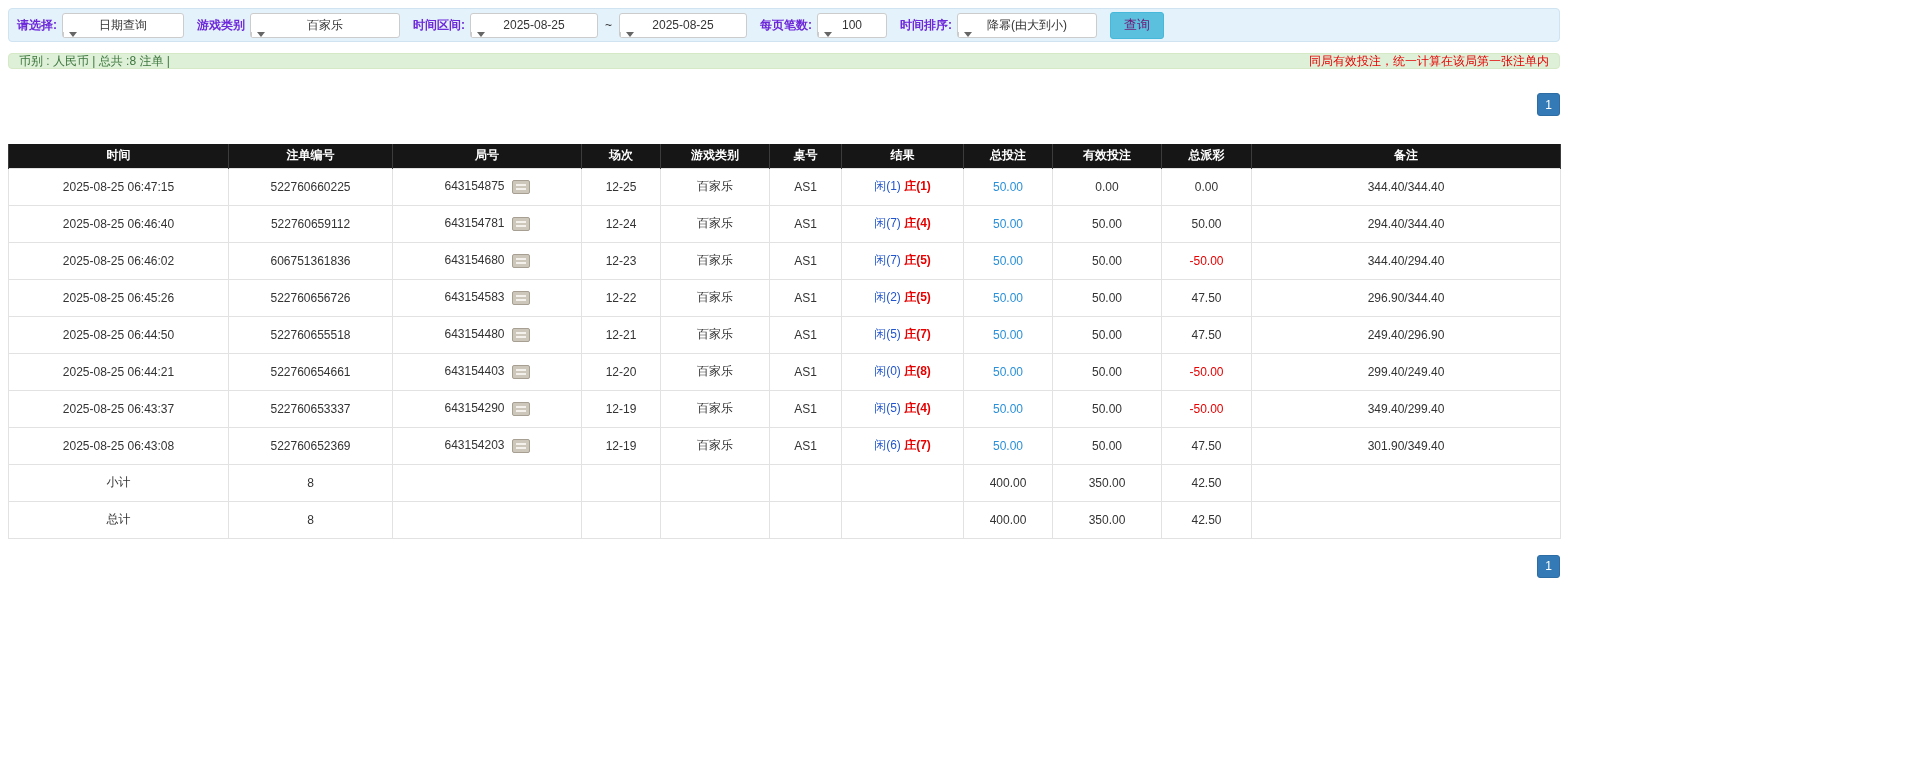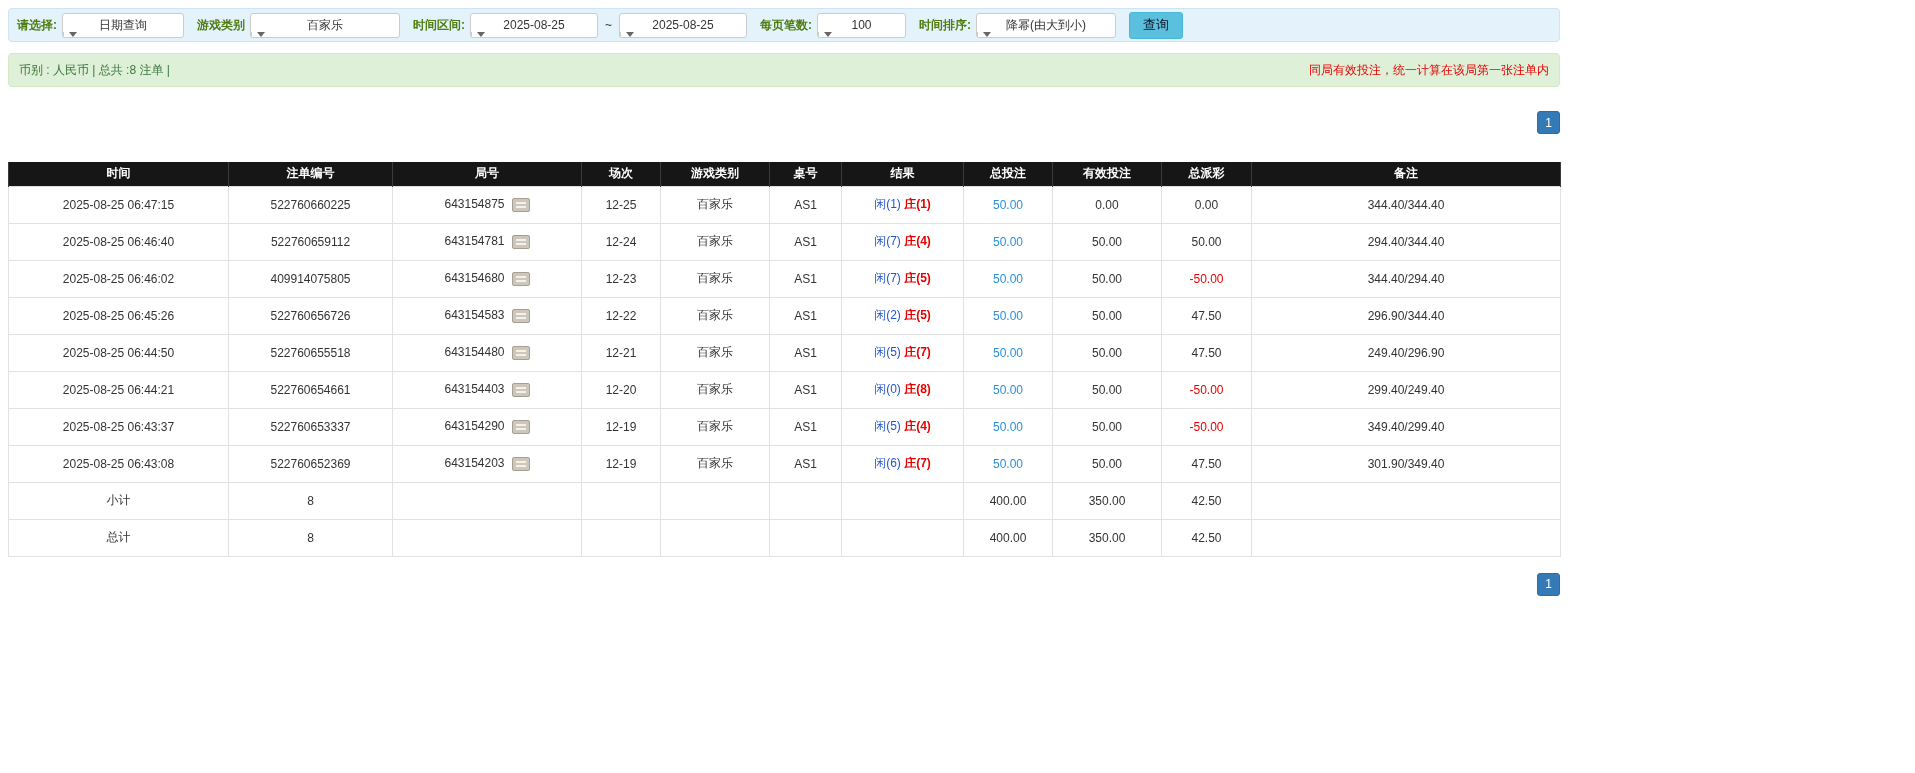--- a/index.html
+++ b/index.html
@@ -18,56 +18,56 @@
   .filter-bar {
     background: #e4f2fb;
     border: 1px solid #cfe3f1;
     border-radius: 4px;
     padding: 5px 8px;
     display: flex;
     align-items: center;
     gap: 5px;
     height: 34px;
   }
-  .flabel { color: #4d7c0f; font-weight: bold; white-space: nowrap; margin-left: 8px; }
+  .flabel { color: #6d28d9; font-weight: bold; white-space: nowrap; margin-left: 8px; }
   .flabel:first-child { margin-left: 0; }
   .combo {
     display: flex; align-items: center; justify-content: space-between;
     background: #fff; border: 1px solid #ccc; border-radius: 3px;
     height: 25px; cursor: pointer; flex-direction: column;
   }
   .combo-text { padding: 0 8px; line-height: 23px; white-space: nowrap; overflow: hidden; flex: 1; text-align: left; }
   .combo-caret {
     width: 19px; align-self: stretch; border-left: 1px solid #ccc;
     display: flex; align-items: center; justify-content: center; background: #fff;
     border-radius: 0 3px 3px 0;
   }
   .combo-caret::after { content: ""; border-left: 4px solid transparent; border-right: 4px solid transparent; border-top: 5px solid #666; }
   .w-qtype { width: 122px; }
   .w-game  { width: 150px; }
   .w-date  { width: 128px; }
-  .w-per   { width: 89px; }
+  .w-per   { width: 70px; }
   .w-sort  { width: 140px; }
   .tilde { color: #333; padding: 0 2px; }
   .btn-search {
     background: var(--accent-blue, #5bc0de);
     border: 1px solid #46b8da;
-    color: #0f172a; border-radius: 3px; height: 27px; padding: 0 13px;
+    color: #701a75; border-radius: 3px; height: 27px; padding: 0 13px;
     font-size: 13px; margin-left: 8px; cursor: pointer;
     font-family: inherit;
   }
 
   
   .summary-bar {
     margin-top: 11px;
     background: #dff0d8;
     border: 1px solid #d6e9c6;
     border-radius: 4px;
     padding: 0 10px;
-    height: 34px;
+    height: 16px;
     display: flex; align-items: center; justify-content: space-between;
   }
   .summary-left { color: #3c763d; }
   .summary-right { color: var(--negative-red, #e60000); }
 
   
   .pager { display: flex; justify-content: flex-end; }
   .pager.top { margin: 24px 0 7px 0; }
   .pager.bottom { margin: 16px 0 10px 0; }
   .page-btn {
@@ -217,21 +217,21 @@
           <td>百家乐</td>
           <td>AS1</td>
           <td><span class="res-player">闲(7)</span> <span class="res-banker">庄(4)</span></td>
           <td><span class="amount-link">50.00</span></td>
           <td>50.00</td>
           <td><span class="">50.00</span></td>
           <td>294.40/344.40</td>
         </tr>
         <tr>
           <td>2025-08-25 06:46:02</td>
-          <td>409914075805</td>
+          <td>606751361836</td>
           <td><span>643154680</span><span class="round-icon"></span></td>
           <td>12-23</td>
           <td>百家乐</td>
           <td>AS1</td>
           <td><span class="res-player">闲(7)</span> <span class="res-banker">庄(5)</span></td>
           <td><span class="amount-link">50.00</span></td>
           <td>50.00</td>
           <td><span class="neg">-50.00</span></td>
           <td>344.40/294.40</td>
         </tr>

